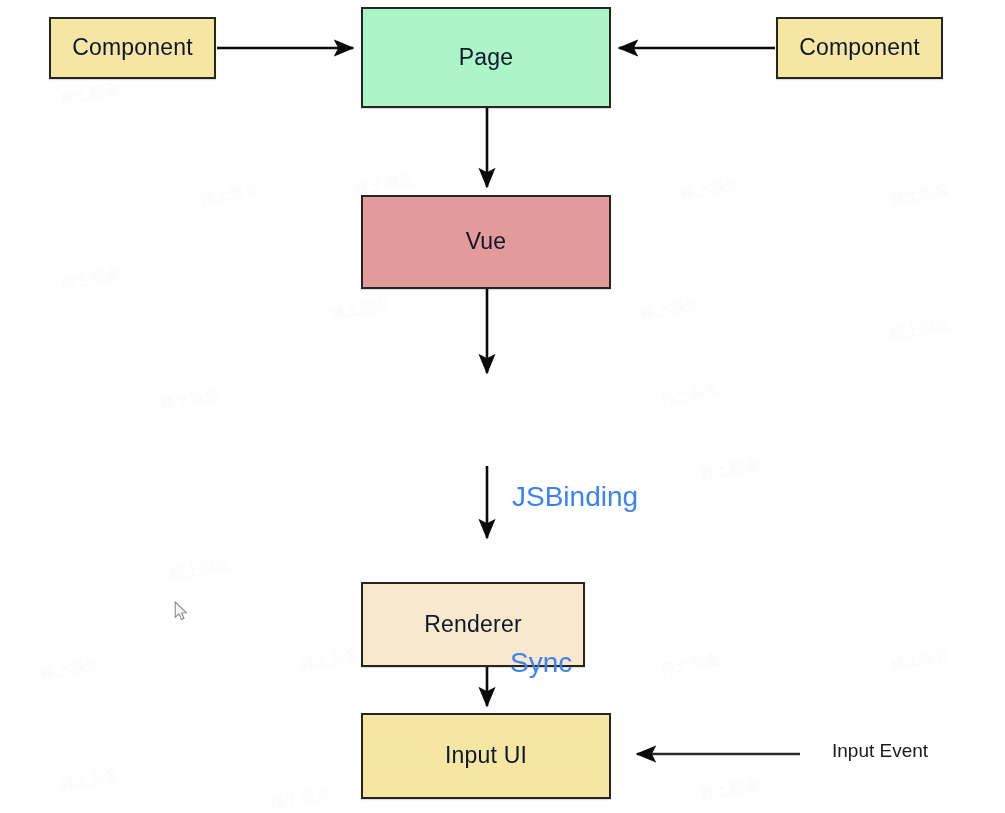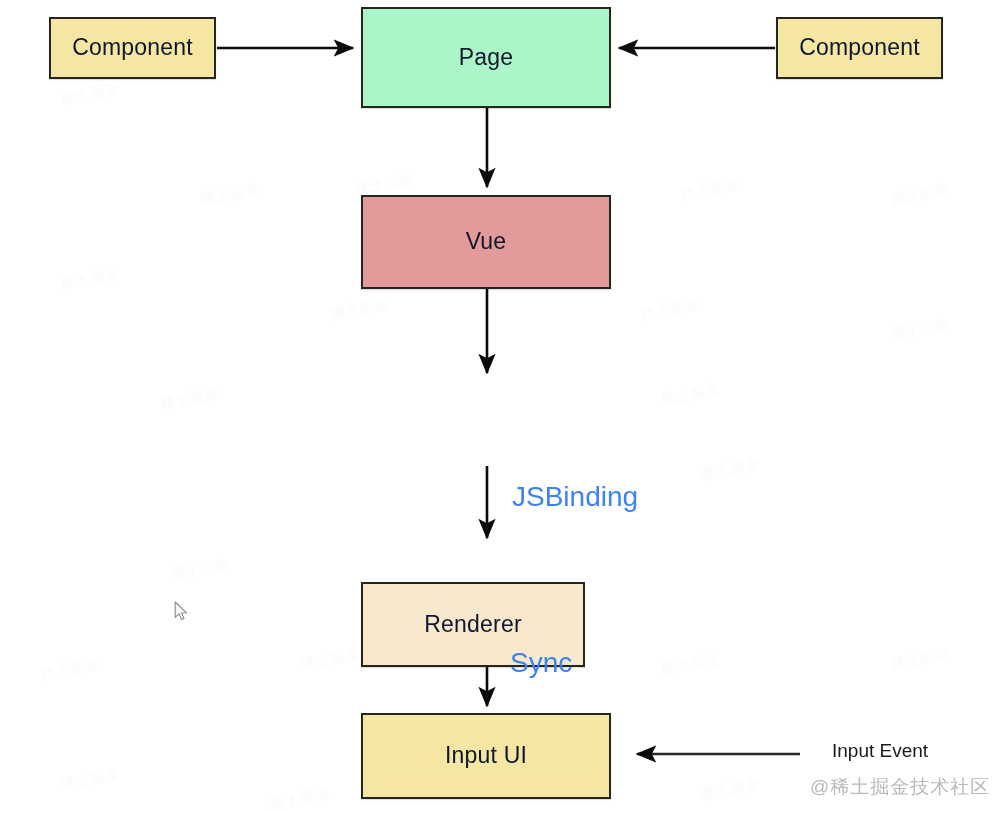--- a/index.html
+++ b/index.html
@@ -179,19 +179,18 @@
   <div class="node" id="node-renderer">Renderer</div>
 
   <div class="node" id="node-nativeui">Input UI</div>
 
   <div class="edge-label" id="label-jsbinding">JSBinding</div>
 
   <div class="edge-label" id="label-sync">Sync</div>
 
   <div class="edge-label" id="label-input-event">Input Event</div>
 
-  <div id="watermark">@稀土掘金技术社区</div>
 
   <svg id="mouse-cursor" viewBox="0 0 16 22" xmlns="http://www.w3.org/2000/svg" style="left: 174px; top: 601px;">
     <path d="M1.2,1.0 L1.2,16.4 L5.0,12.9 L7.5,18.6 L10.0,17.5 L7.6,12.0 L12.6,11.8 Z" fill="#f7f7f7" stroke="#8a8a8a" stroke-width="1.1" stroke-linejoin="round"></path>
   </svg>
 
 </div>
 
 </body></html>

